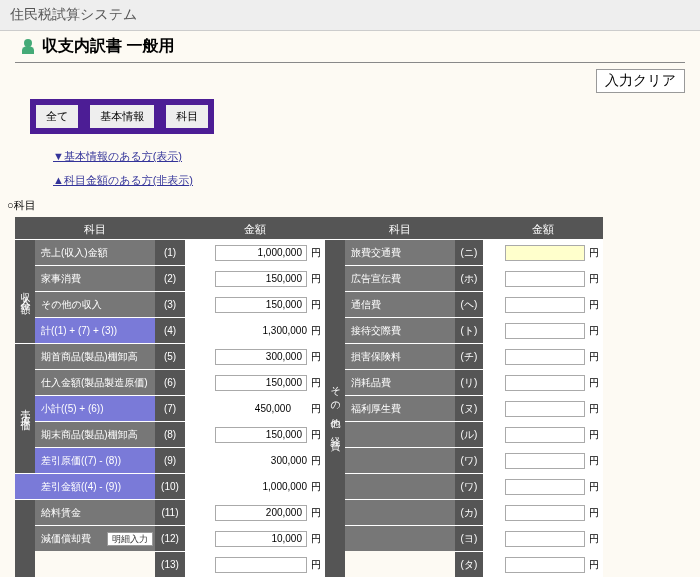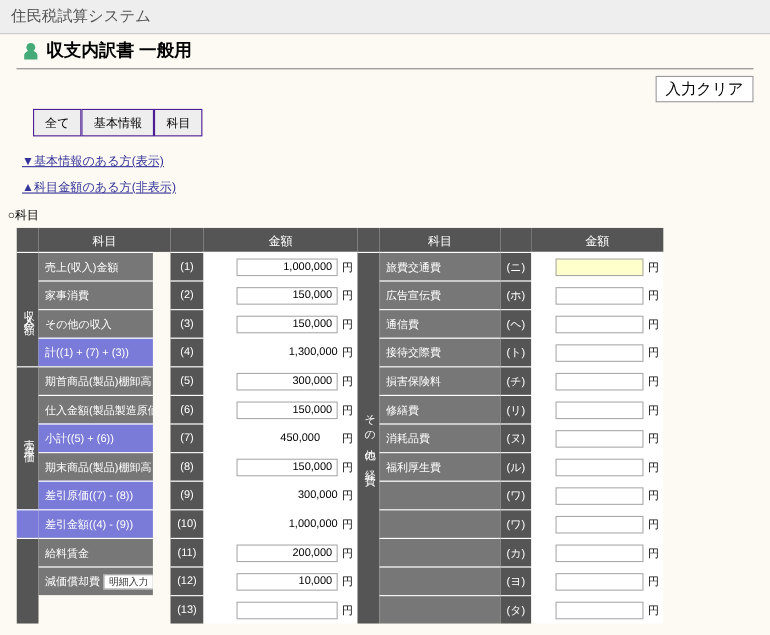--- a/index.html
+++ b/index.html
@@ -7,37 +7,37 @@
   .title-bar { background: #eee; padding: 6px 10px; font-size: 14px; color: #555; border-bottom: 1px solid #ccc; }
   .header-row { display: flex; align-items: center; padding: 5px 20px; }
   .icon-user { width: 16px; height: 16px; display: inline-block; position: relative; margin-right: 6px; }
   .icon-user::before { content:""; position:absolute; top:0; left:4px; width:8px; height:8px; background:#4a7; border-radius:50%; }
   .icon-user::after { content:""; position:absolute; top:7px; left:2px; width:12px; height:8px; background:#4a7; border-radius:50% 50% 0 0; }
   .page-title { font-size: 16px; font-weight: bold; }
   .hr { height:1px; background:#888; margin:0 15px; }
   .clear-row { text-align:right; padding:6px 15px; }
   button { font-family: inherit; font-size: 14px; padding: 2px 8px; background: #fff; border: 1px solid #999; cursor: pointer; }
   .tabs { padding: 0 30px; }
-  .tabs span { display:inline-block; padding:4px 10px; background:#eee; border:1px solid #4c1d95; font-size:11px; cursor:pointer; }
-  .links { padding: 10px 20px 6px 20px; line-height:2; }
+  .tabs span { display:inline-block; padding:4px 10px; background:#eee; border:6px solid #4c1d95; font-size:11px; cursor:pointer; }
+  .links { padding: 10px 20px 6px 20px; line-height:2;margin-left:33px; }
   .links a { color:#339; text-decoration:underline; font-size:11px; cursor:pointer; }
   .section-lbl { padding:0 20px 4px 7px; font-size:11px; }
   .grid-wrap { margin:0 15px; overflow:hidden; }
   .grid { display:flex; }
   .hdr { background:#555; color:#fff; text-align:center; padding:5px 0; font-size:11px; }
   .vcol { width:20px; background:#555; color:#fff; display:flex; align-items:center; justify-content:center; writing-mode:vertical-rl; font-size:10px; letter-spacing:4px; border-top:1px solid #fff; }
   .cell { height:26px; display:flex; align-items:center; border-top:1px solid #fff; padding:0 4px; font-size:10px; }
-  .label-c { background:#777; color:#fff; width:104px; white-space:nowrap; overflow:hidden; padding-left:6px; }
+  .label-c { background:#777; color:#fff; width:120px; white-space:nowrap; overflow:hidden; padding-left:6px; }
   .label-b { background:#7a7ad8; }
   .num-c { background:#555; color:#fff; width:30px; justify-content:center; font-size:10px; }
   .val-c { background:#fff; width:140px; justify-content:flex-end; padding-right:4px; }
   .val-c input { width:92px; text-align:right; padding:1px 4px; font-size:10px; border:1px solid #aaa; height:16px; }
   .val-c input.hl { background:#ffffcc; }
   .unit { margin-left:4px; font-size:10px; }
-  .mbtn { background:#fff; color:#333; border:1px solid #999; font-size:9px; padding:0 4px; margin-left:3px; height:14px; line-height:12px; }
+  .mbtn { background:#fff; color:#333; border:1px solid #999; font-size:9px; padding:0 4px; margin-left:16px; height:14px; line-height:12px; }
   .labels2 { width:110px; }
   .nums2 { width:28px; }
   .vals2 { width:120px; }
   .vals2 input { width:80px; }
   .footer { display:flex; padding:8px 15px; margin-top:4px; align-items:center; }
   .footer .sp { flex:1; }
 </style>
 </head>
 <body>
 
@@ -167,21 +167,20 @@
         <div class="hdr" style="width:20px;height:22px"></div>
         <div class="vcol" style="height:338px">その他の経費</div>
       </div>
       <div style="display:flex;flex-direction:column">
         <div class="hdr labels2" style="height:22px">科目</div>
         <div class="cell label-c labels2">旅費交通費</div>
         <div class="cell label-c labels2">広告宣伝費</div>
         <div class="cell label-c labels2">通信費</div>
         <div class="cell label-c labels2">接待交際費</div>
         <div class="cell label-c labels2">損害保険料</div>
-        <div class="cell label-c labels2">修繕費</div>
         <div class="cell label-c labels2">消耗品費</div>
         <div class="cell label-c labels2">福利厚生費</div>
         <div class="cell label-c labels2"></div>
         <div class="cell label-c labels2"></div>
         <div class="cell label-c labels2"></div>
         <div class="cell label-c labels2"></div>
         <div class="cell label-c labels2"></div>
       </div>
       <div style="display:flex;flex-direction:column">
         <div class="hdr nums2" style="height:22px"></div>

